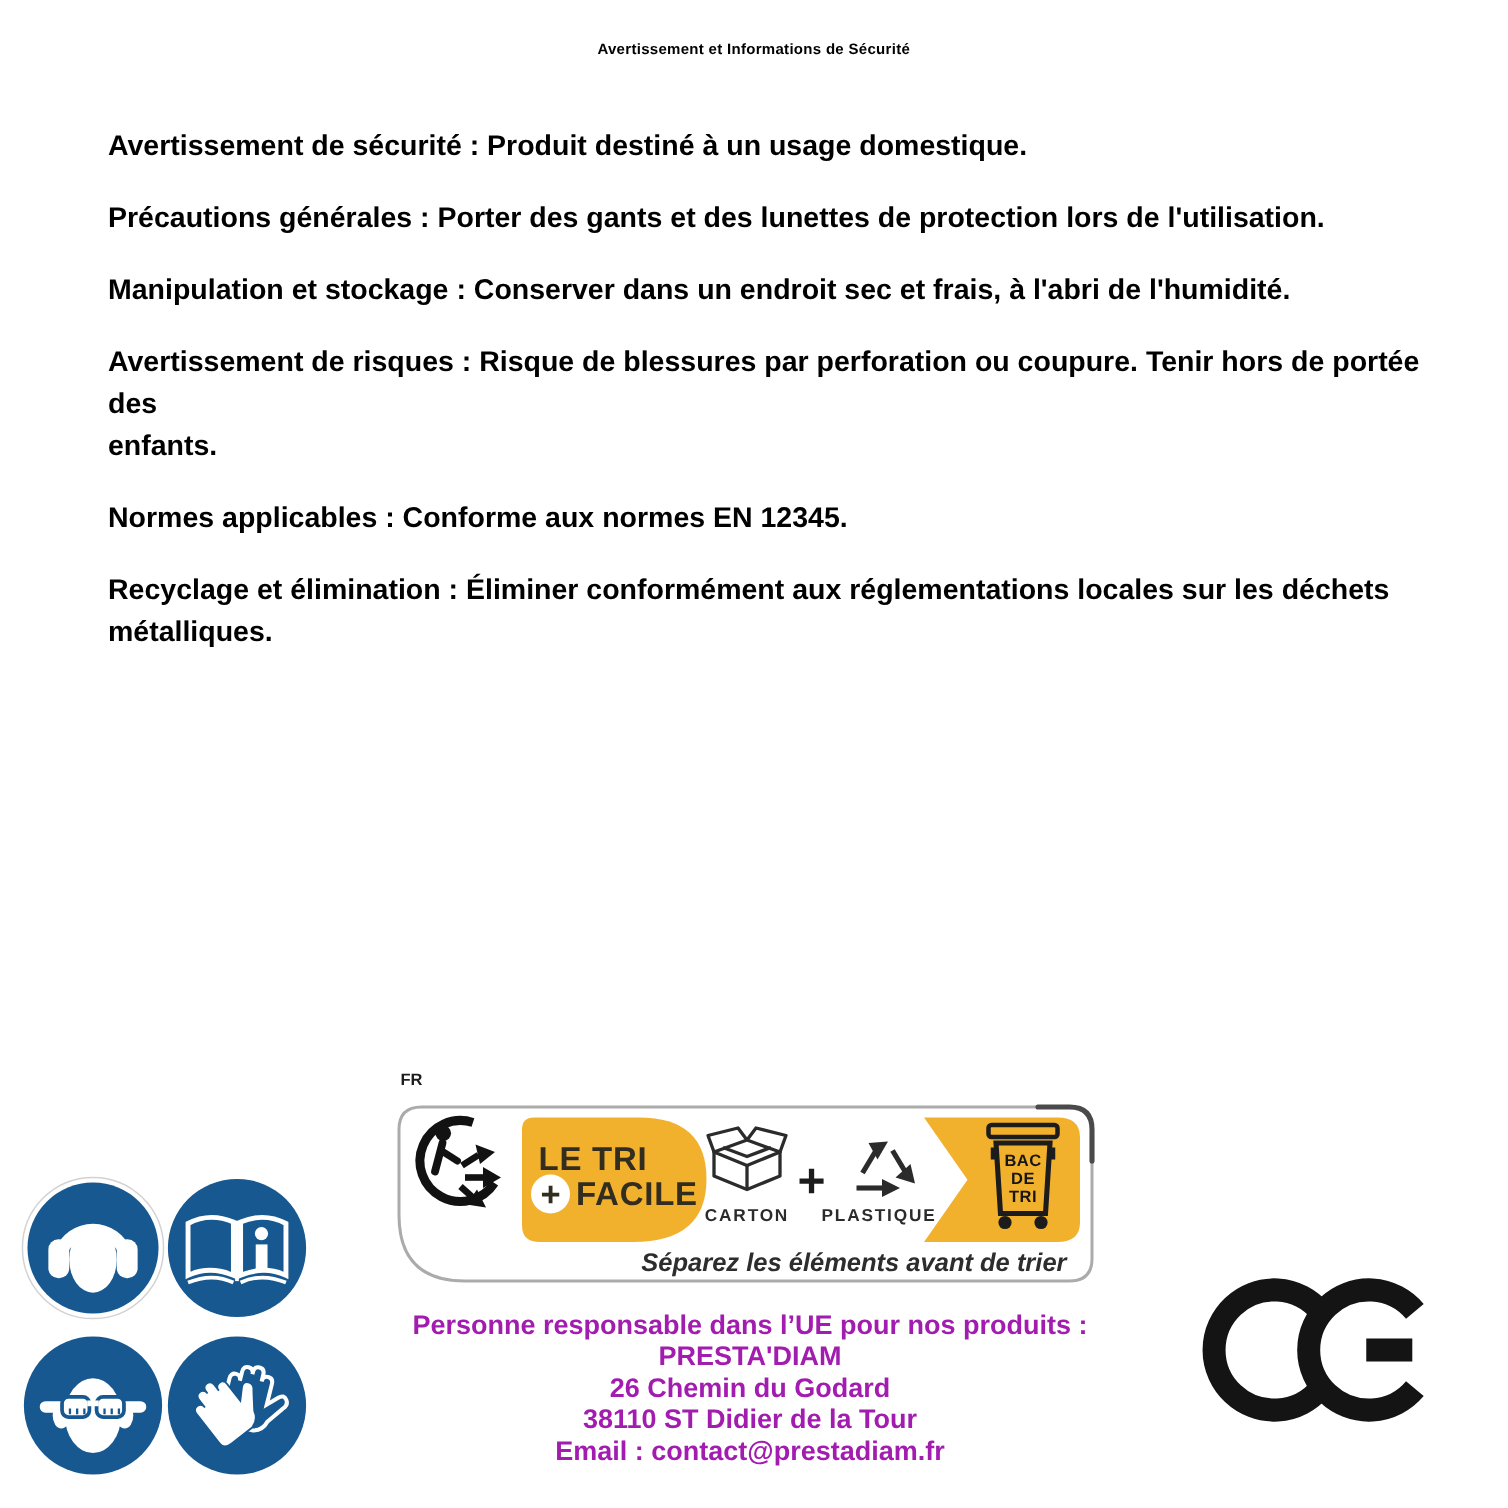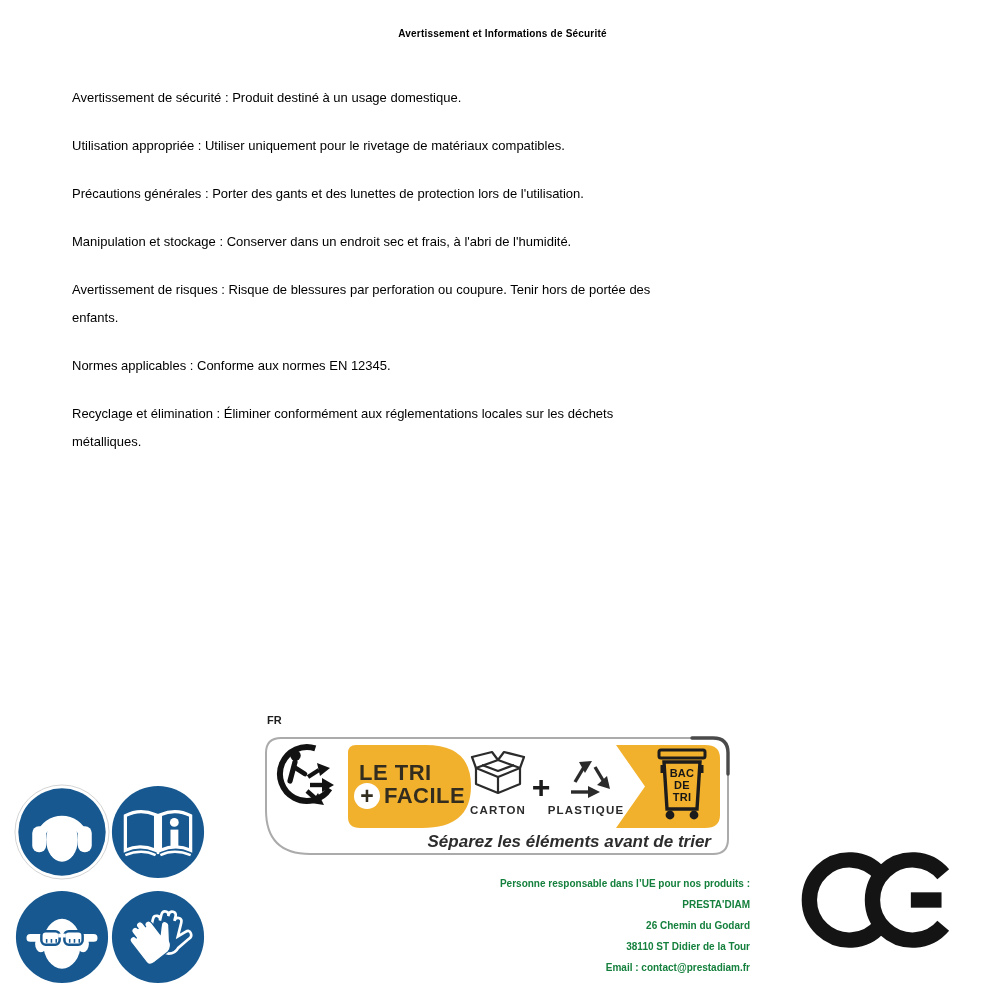--- a/index.html
+++ b/index.html
@@ -5,31 +5,31 @@
   html,body{margin:0;padding:0;background:#ffffff;}
   .page{
     position:relative;width:1005px;height:1005px;background:#fff;overflow:hidden;
     font-family:"Liberation Sans", sans-serif;color:#000;
   }
   .doc-title{
     position:absolute;top:28px;left:0;width:100%;text-align:center;
     font-size:10px;font-weight:bold;letter-spacing:.2px;
   }
   .body-text{position:absolute;left:72px;top:84px;width:906px;}
-  .body-text p{margin:0 0 20px 0;font-size:13px;line-height:28px;font-weight:400;}
+  .body-text p{margin:0 0 20px 0;font-size:19px;line-height:28px;font-weight:700;}
   .body-text .line{display:block;}
   .fr-label{position:absolute;left:267px;top:714px;font-size:11px;font-weight:bold;color:#1d1d1d;}
   .tri-logo{position:absolute;left:264px;top:736px;width:466px;height:120px;}
   .pictos{position:absolute;left:14px;top:784px;width:192px;}
   .pictos .row{display:flex;}
   .pictos .row + .row{margin-top:9px;}
   .badge{width:96px;height:96px;display:block;}
   .address{
-    position:absolute;left:250px;top:873px;width:500px;text-align:right;
-    font-size:10px;font-weight:bold;line-height:21px;color:#15803d;
+    position:absolute;left:250px;top:873px;width:500px;text-align:center;
+    font-size:18px;font-weight:bold;line-height:21px;color:#a21caf;
   }
   .address .line{display:block;}
   .ce-mark{position:absolute;left:800px;top:852px;width:162px;height:96px;}
   
   text{font-family:"Liberation Sans", sans-serif;}
   .t-head{font-size:22px;font-weight:800;fill:#332d1f;letter-spacing:.5px;}
   .t-plus{font-size:23px;font-weight:800;fill:#332d1f;}
   .t-mat{font-size:11.5px;font-weight:bold;fill:#2b2b2b;letter-spacing:1.2px;}
   .t-big-plus{font-size:32px;font-weight:800;fill:#1c1c1c;}
   .t-bin{font-size:11px;font-weight:bold;fill:#161616;letter-spacing:.3px;}
@@ -40,23 +40,20 @@
 
 <div class="page">
 
   <div class="doc-title">Avertissement et Informations de Sécurité</div>
 
   <div class="body-text">
     <p>
       <span class="line">Avertissement de sécurité : Produit destiné à un usage domestique.</span>
     </p>
     <p>
-      <span class="line">Utilisation appropriée : Utiliser uniquement pour le rivetage de matériaux compatibles.</span>
-    </p>
-    <p>
       <span class="line">Précautions générales : Porter des gants et des lunettes de protection lors de l'utilisation.</span>
     </p>
     <p>
       <span class="line">Manipulation et stockage : Conserver dans un endroit sec et frais, à l'abri de l'humidité.</span>
     </p>
     <p>
       <span class="line">Avertissement de risques : Risque de blessures par perforation ou coupure. Tenir hors de portée des</span>
       <span class="line">enfants.</span>
     </p>
     <p>

